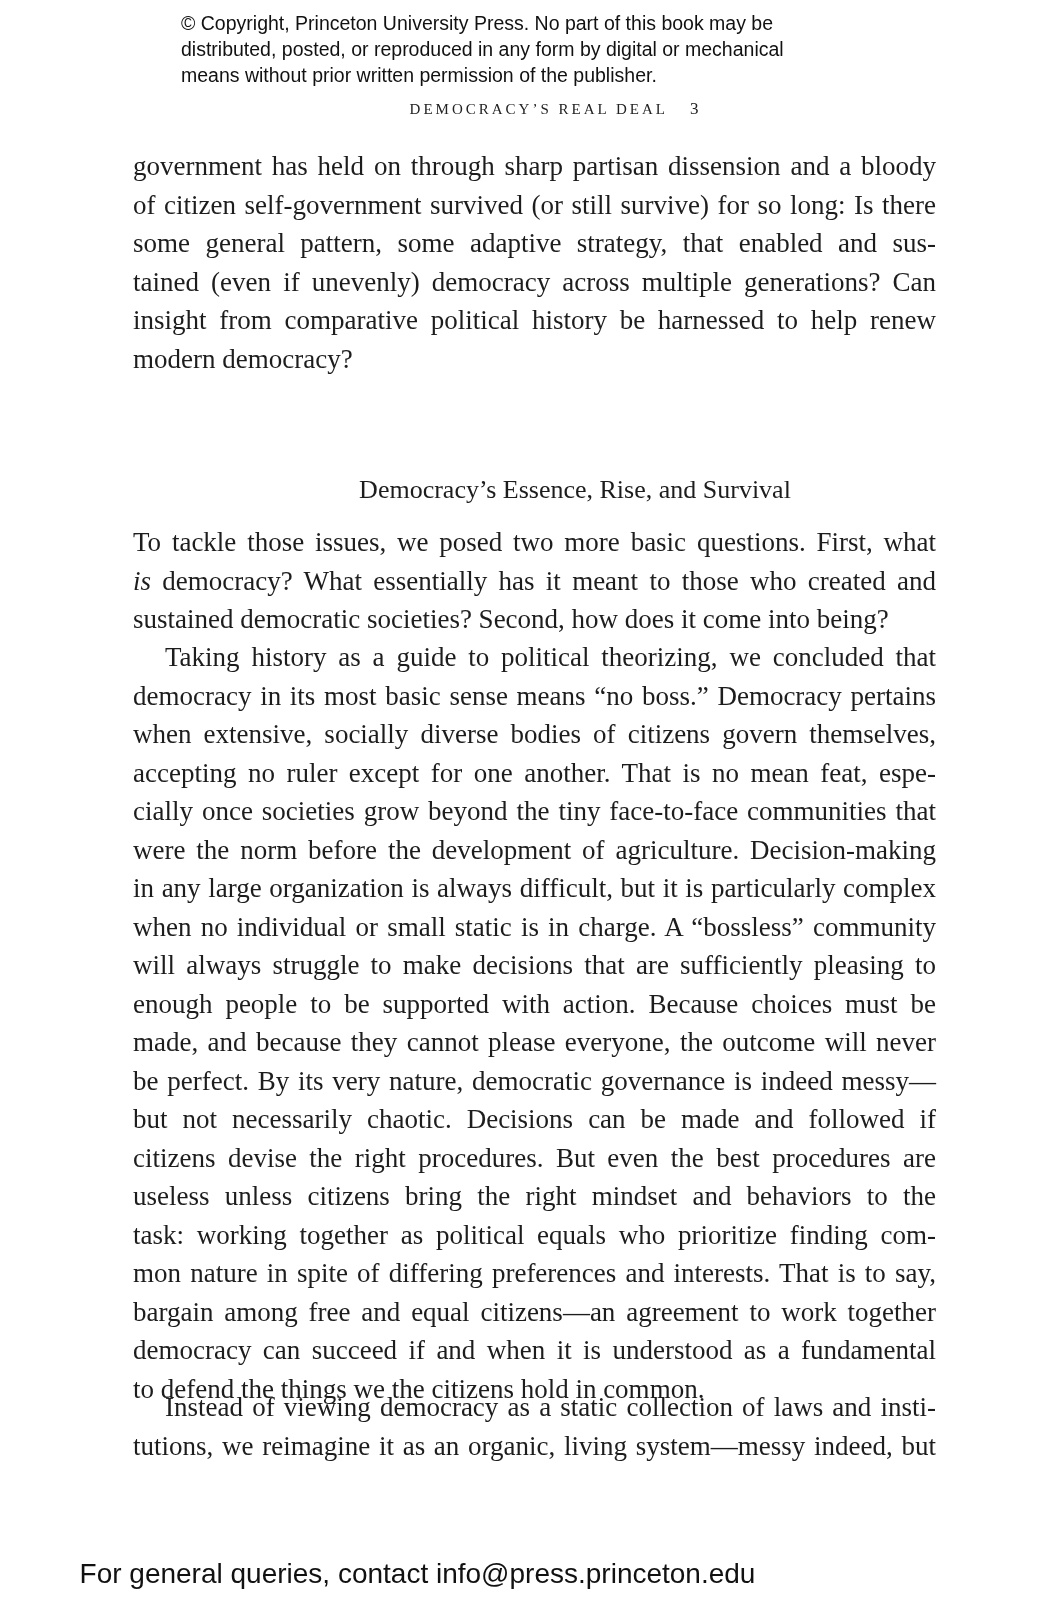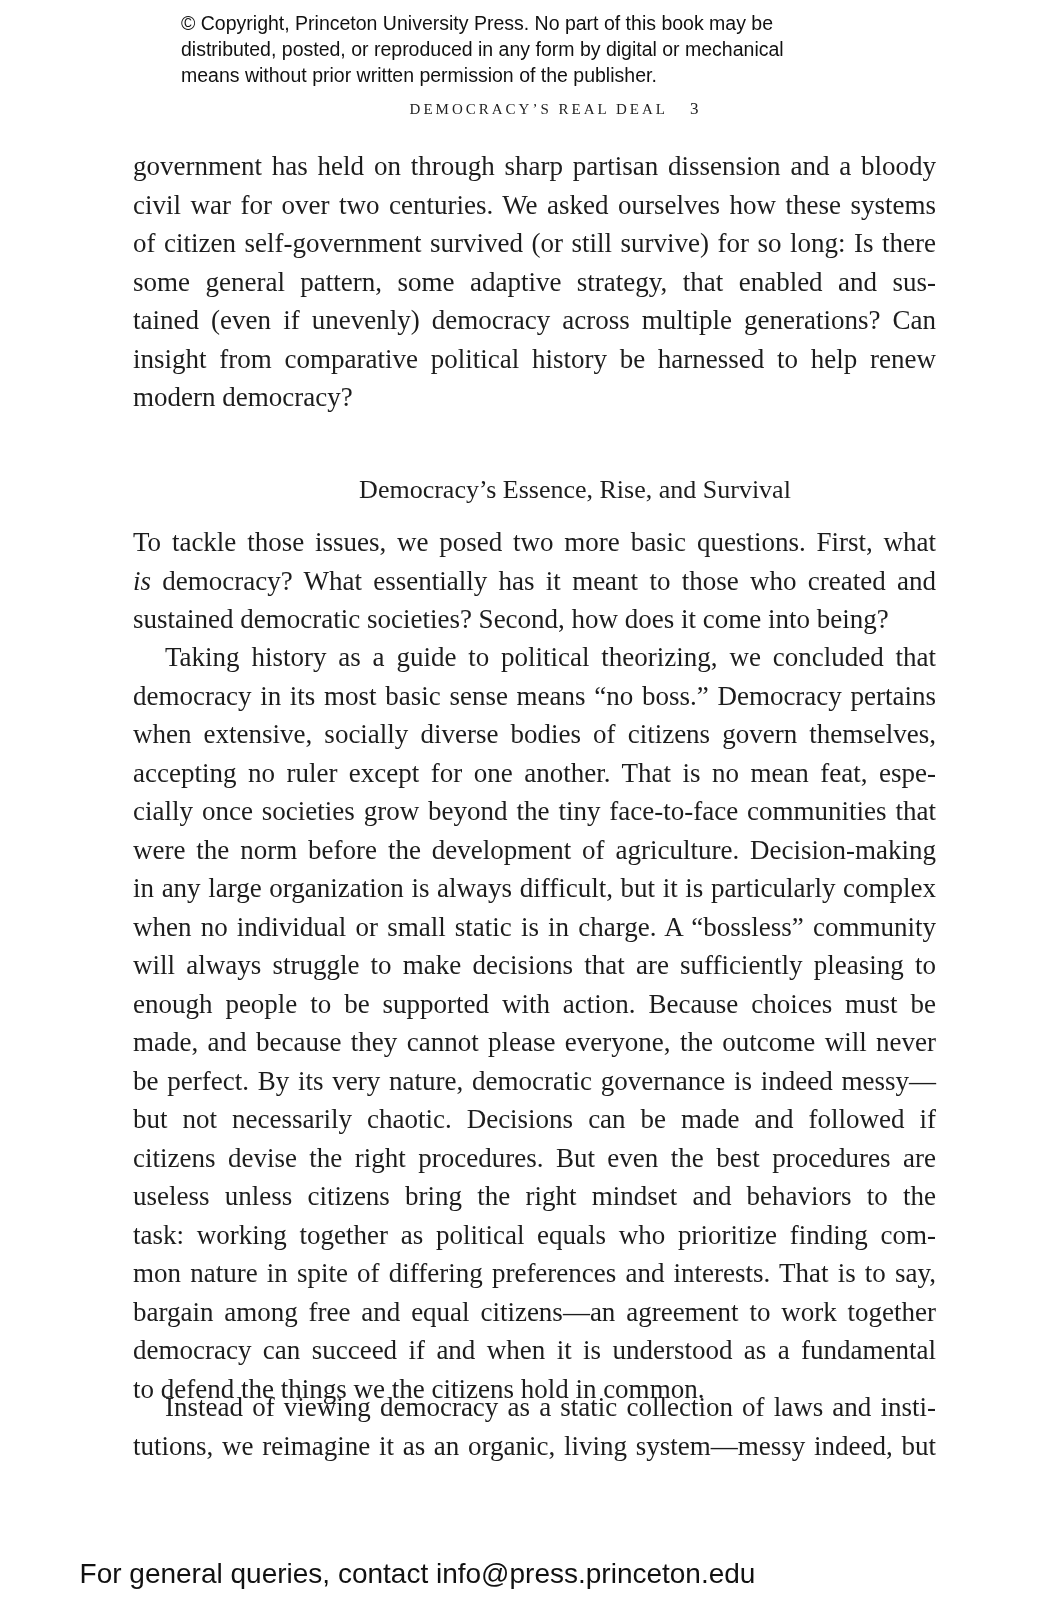--- a/index.html
+++ b/index.html
@@ -42,21 +42,20 @@
   <div>distributed, posted, or reproduced in any form by digital or mechanical</div>
   <div>means without prior written permission of the publisher.</div>
 </div>
 
 <div class="running-head">
   <span>DEMOCRACY’S REAL DEAL</span><span class="pg">3</span>
 </div>
 
 <div class="body-block" style="top:147px;">
   <div class="line">government has held on through sharp partisan dissension and a bloody</div>
-  <div class="line">civil war for over two centuries. We asked ourselves how these systems</div>
   <div class="line">of citizen self-government survived (or still survive) for so long: Is there</div>
   <div class="line">some general pattern, some adaptive strategy, that enabled and sus-</div>
   <div class="line">tained (even if unevenly) democracy across multiple generations? Can</div>
   <div class="line">insight from comparative political history be harnessed to help renew</div>
   <div class="line last">modern democracy?</div>
 </div>
 
 <div class="section-heading">Democracy’s Essence, Rise, and Survival</div>
 
 <div class="body-block" style="top:523px;">

